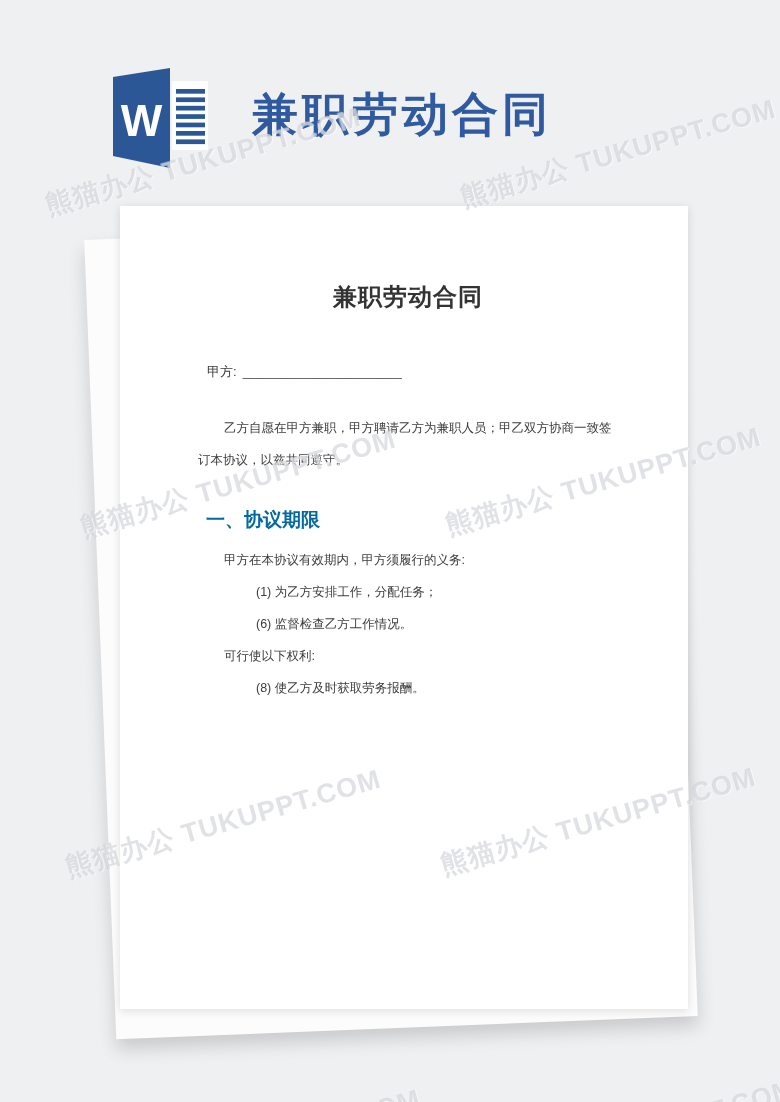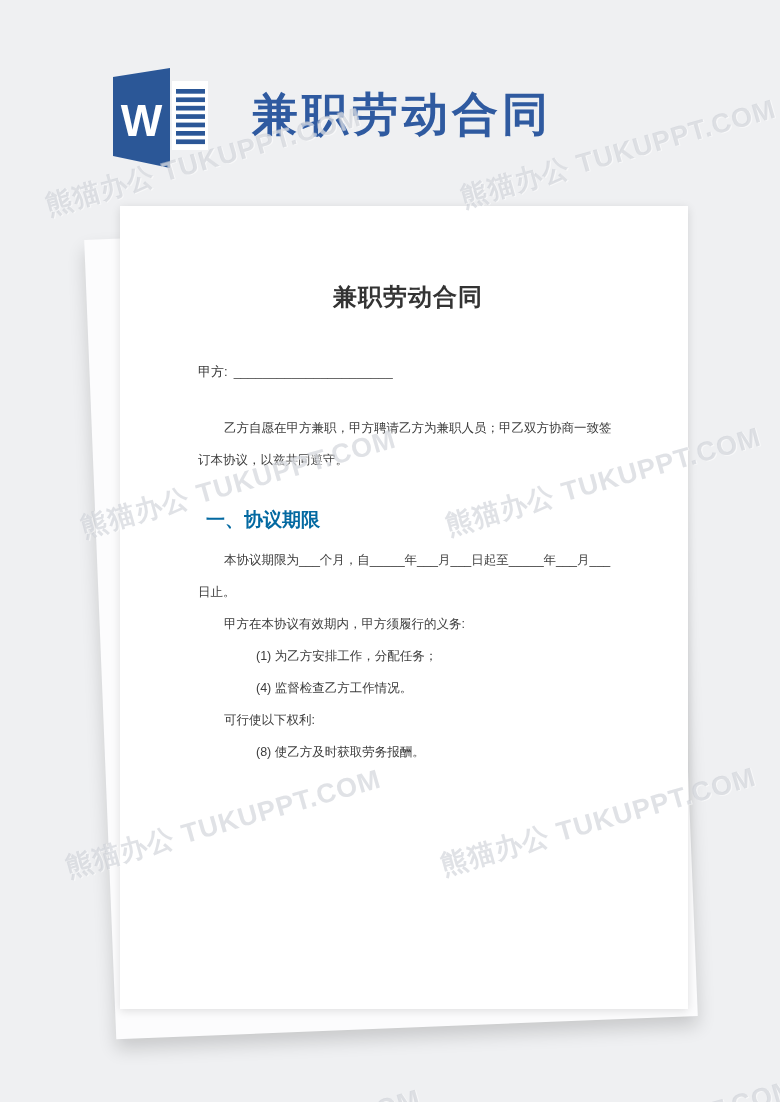--- a/index.html
+++ b/index.html
@@ -38,21 +38,21 @@
   .page-inner {
     padding: 76px 70px 0 78px;
     font-size: 12.5px; color: #3c3c3c; line-height: 32px;
   }
   .doc-title {
     margin: 0; text-align: center;
     font-size: 24px; font-weight: bold; color: #333333;
     line-height: 30px; letter-spacing: 1px;
   }
   .parties { margin-top: 44px; }
-  .party-line { margin: 0; white-space: nowrap; font-size: 13px; color: #3a3a3a; }
+  .party-line { margin: 9px; white-space: nowrap; font-size: 13px; color: #3a3a3a; }
   .party-line .blank { margin-left: 6px; letter-spacing: 0; color: #4a4a4a; }
   .para  { margin: 0; }
   .indent { text-indent: 26px; }
   .list-item { margin: 0; padding-left: 58px; }
   .sec-heading {
     margin: 8px; font-size: 19px; font-weight: bold; color: #0369a1; line-height: 32px;
   }
   .mt-intro { margin-top: 24px; }
   .mt-sec1  { margin-top: 28px; }
   .mt-sec2  { margin-top: 20px; }
@@ -97,26 +97,25 @@
 
       <h1 class="doc-title">兼职劳动合同</h1>
 
       <div class="parties">
         <p class="party-line"><span>甲方:</span><span class="blank">______________________</span></p>
       </div>
 
       <p class="para indent mt-intro">乙方自愿在甲方兼职，甲方聘请乙方为兼职人员；甲乙双方协商一致签订本协议，以兹共同遵守。</p>
 
       <h2 class="sec-heading mt-sec1">一、协议期限</h2>
-      <p class="para indent">本协议期限为___个月，自_____年___月___日起至_____年___月___日止。</p>
 
 
       <p class="para indent">甲方在本协议有效期内，甲方须履行的义务:</p>
       <p class="para list-item">(1) 为乙方安排工作，分配任务；</p>
-      <p class="para list-item">(4) 监督检查乙方工作情况。</p>
+      <p class="para list-item">(6) 监督检查乙方工作情况。</p>
       <p class="para indent">可行使以下权利:</p>
       <p class="para list-item">(8) 使乙方及时获取劳务报酬。</p>
 
     </div>
   </div>
 
   <span class="wm" style="left:40px;  top:143px;">熊猫办公 TUKUPPT.COM</span>
   <span class="wm" style="left:455px; top:135px;">熊猫办公 TUKUPPT.COM</span>
   <span class="wm" style="left:75px;  top:465px;">熊猫办公 TUKUPPT.COM</span>
   <span class="wm" style="left:440px; top:463px;">熊猫办公 TUKUPPT.COM</span>

